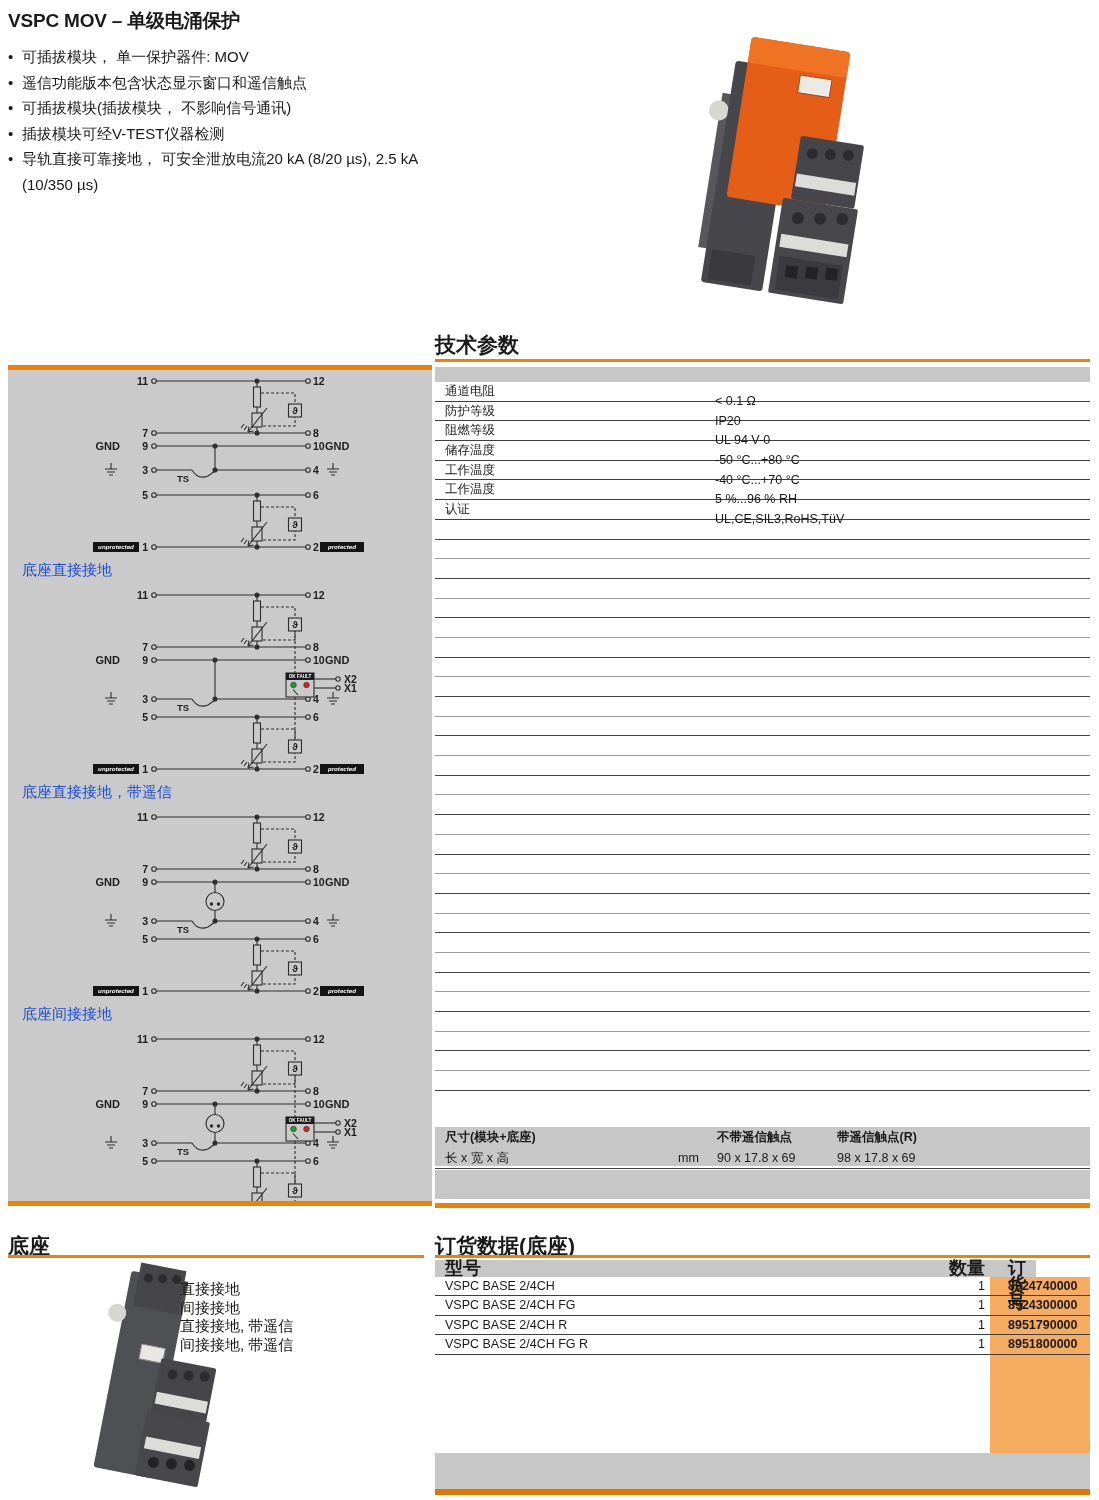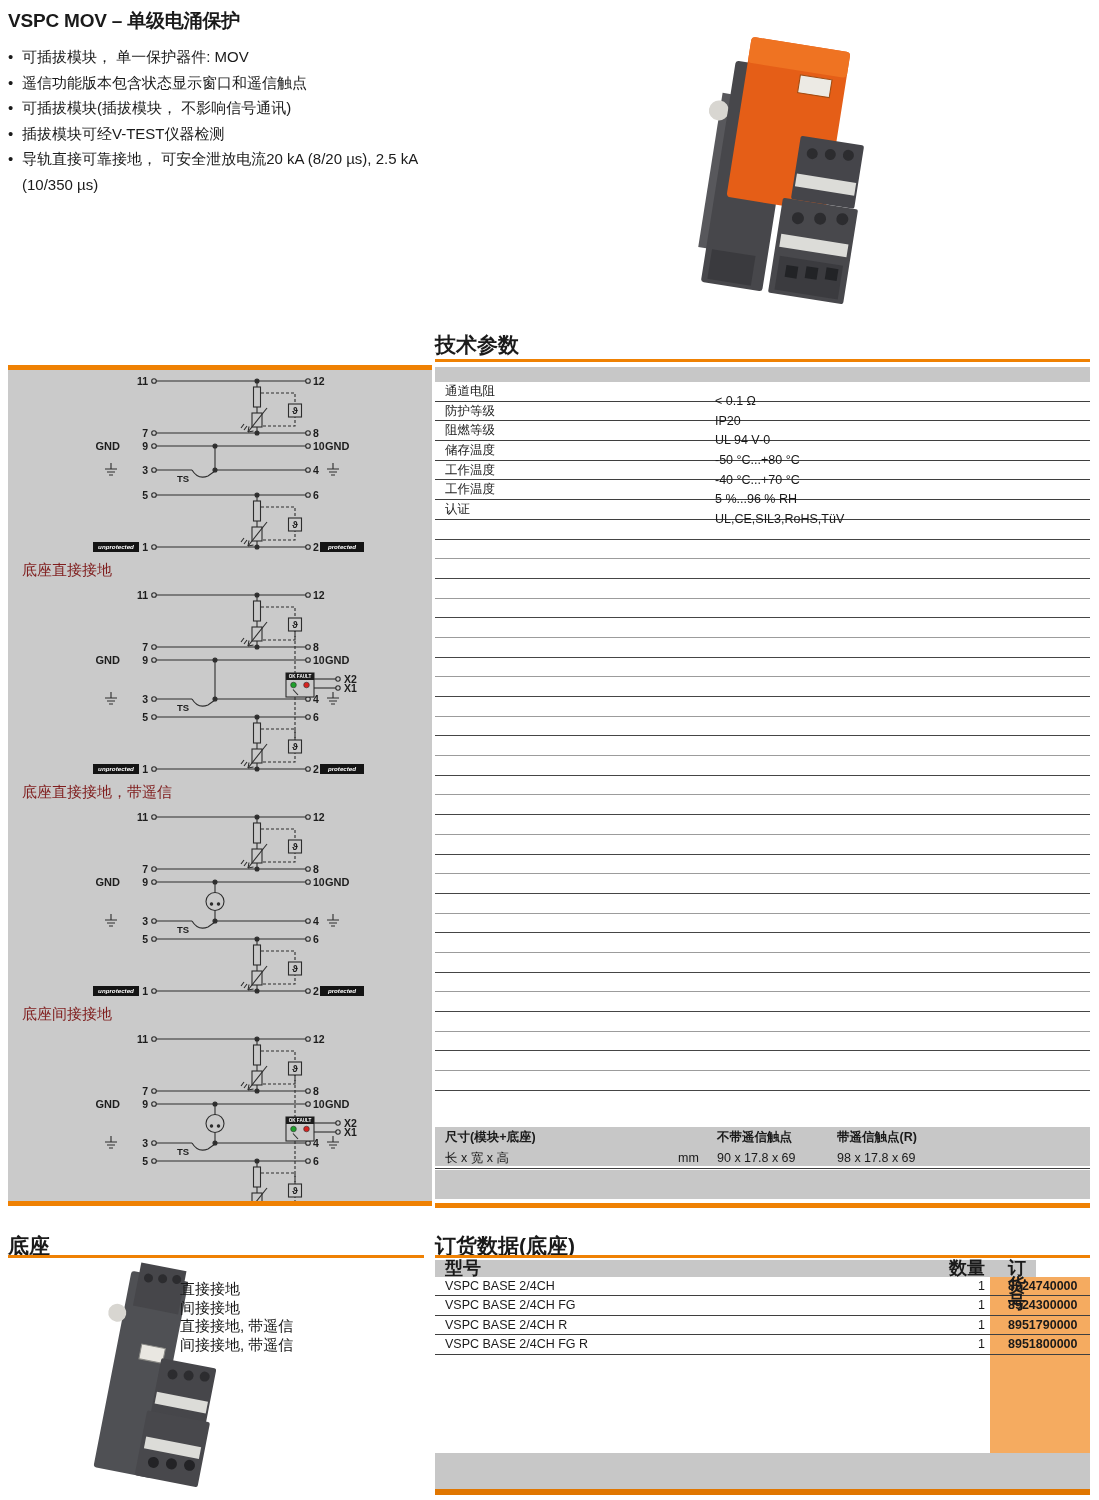--- a/index.html
+++ b/index.html
@@ -15,21 +15,21 @@
 
   
   #product-photo{position:absolute;left:628px;top:16px;width:320px;height:305px;}
 
   
   #diagram-panel{position:absolute;left:8px;top:365px;width:424px;height:841px;
     background:var(--panel);border-top:5px solid var(--orange);border-bottom:5px solid var(--orange);
     box-sizing:border-box;overflow:hidden;padding-top:1px;}
   .diag{display:block;}
   .diag text{font-family:"Liberation Sans","DejaVu Sans",sans-serif;}
-  .dcap{font-size:15px;font-weight:500;color:#7f1d1d;margin:1px 0 5px 14px;}
+  .dcap{font-size:15px;font-weight:500;color:#1d4ed8;margin:1px 0 5px 14px;}
 
   
   .sec-head{position:absolute;font-size:21px;font-weight:700;}
   .rule{position:absolute;height:3px;background:var(--orange);}
   .band{position:absolute;background:var(--band);}
 
   
   #tech-rows{position:absolute;left:435px;top:382px;width:655px;text-align:right;}
   .trow{position:relative;height:19.7px;border-bottom:1px solid #3f3f3f;box-sizing:border-box;
         font-size:12.5px;line-height:18.5px;}

